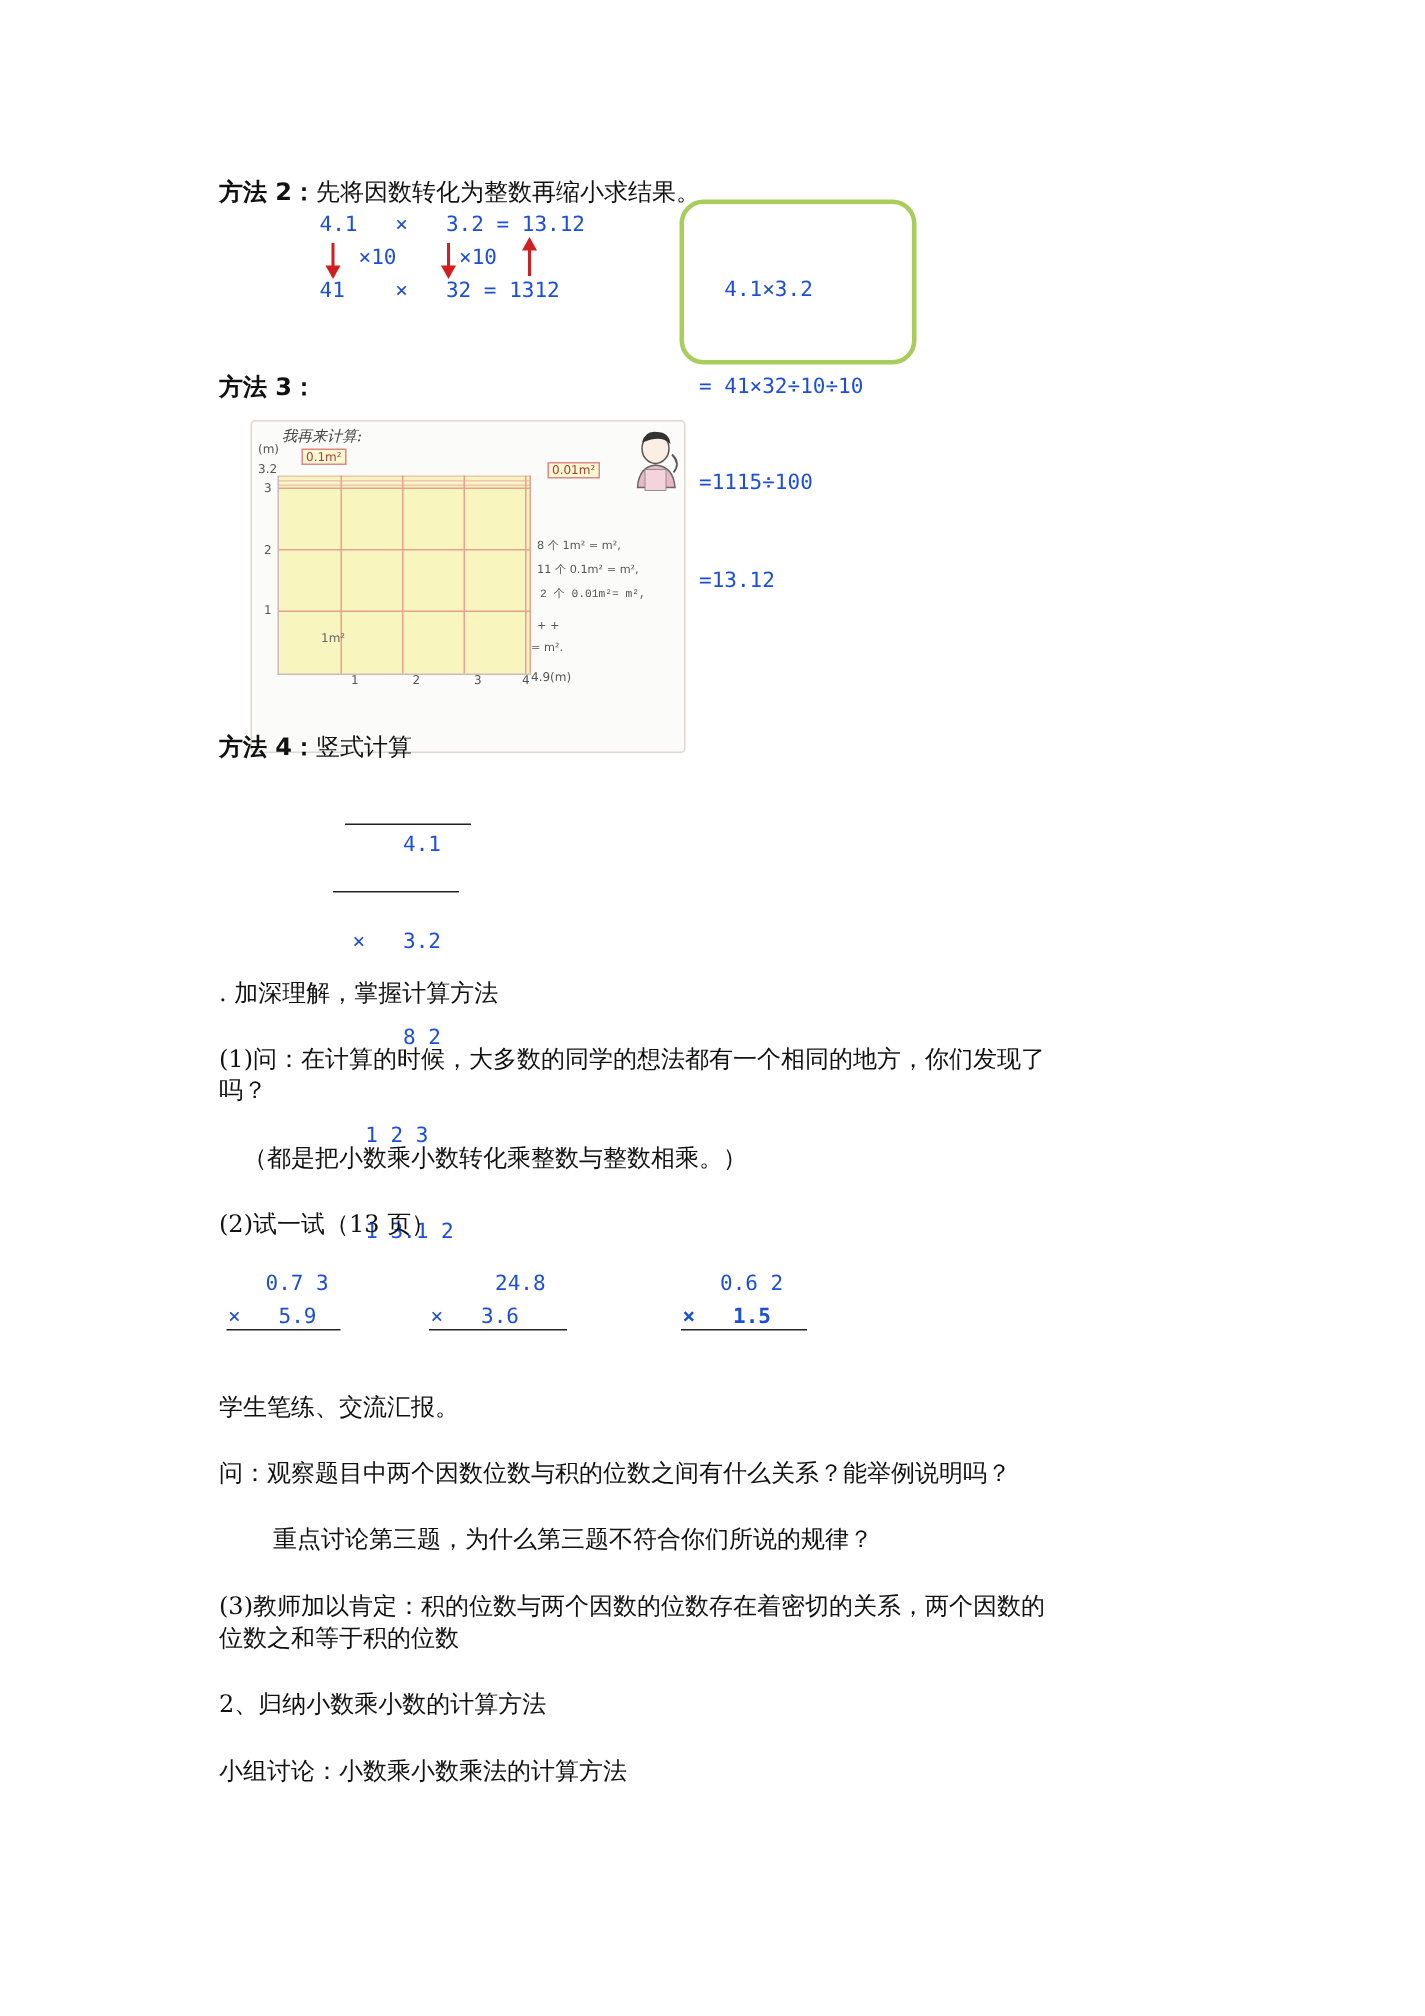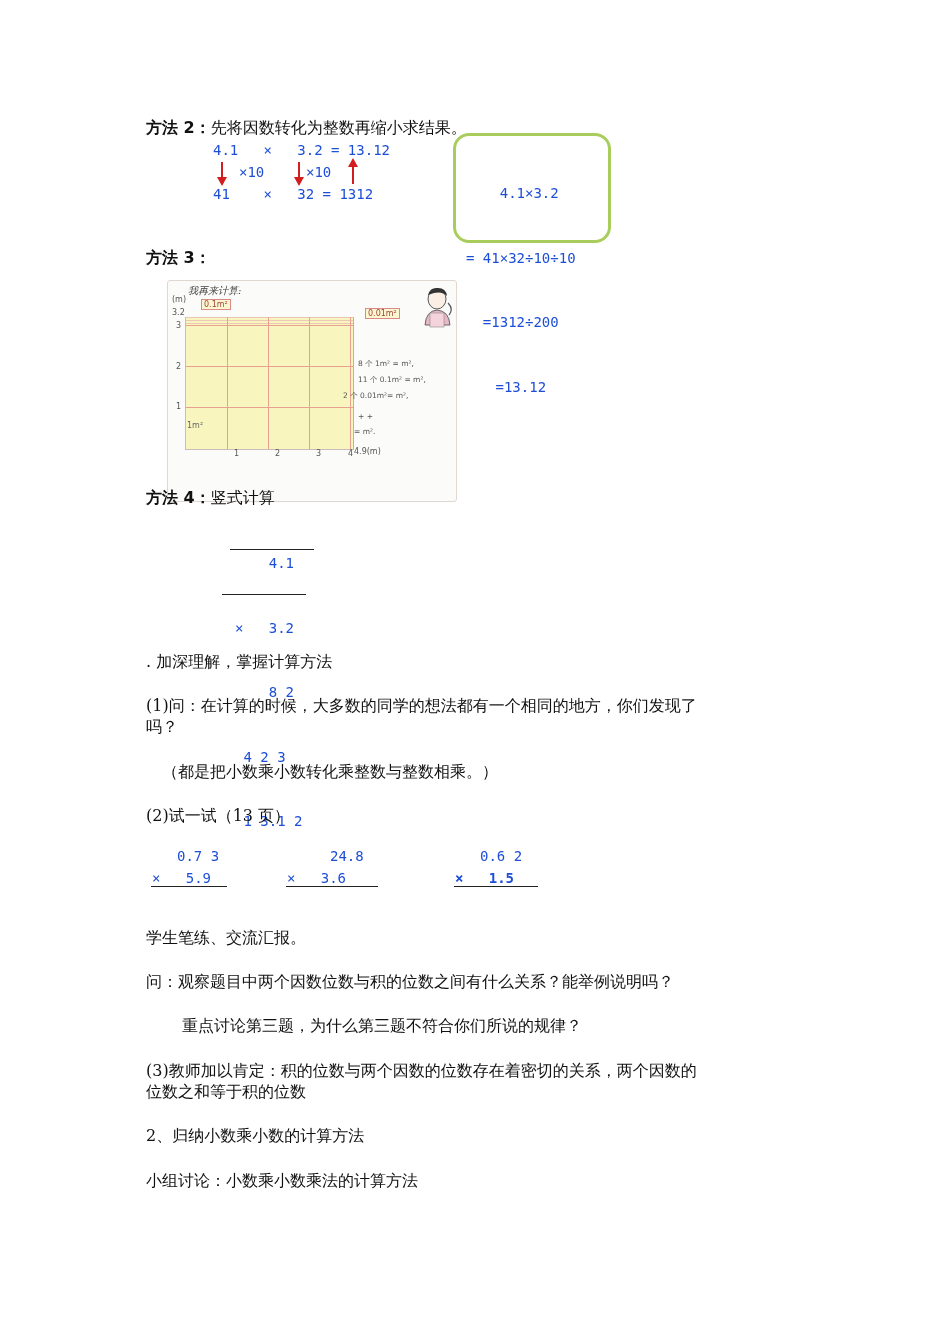--- a/index.html
+++ b/index.html
@@ -63,24 +63,24 @@
 </div>
 <div class="abs mono" style="left:213px; top:140px;">4.1   ×   3.2 = 13.12</div>
 <div class="arrow-down" style="left:221px; top:162px; height:22px;"></div>
 <div class="abs mono" style="left:239px; top:162px;">×10</div>
 <div class="arrow-down" style="left:298px; top:162px; height:22px;"></div>
 <div class="abs mono" style="left:306px; top:162px;">×10</div>
 <div class="arrow-up" style="left:352px; top:160px; height:24px;"></div>
 <div class="abs mono" style="left:213px; top:184px;">41    ×   32 = 1312</div>
 
 <div class="green-box"></div>
-<div class="abs mono" style="left:466px; top:140px; line-height:21.5px;text-align:center;">
+<div class="abs mono" style="left:466px; top:140px; line-height:21.5px;">
   <div>  4.1×3.2</div>
   <div>= 41×32÷10÷10</div>
-  <div>=1312÷200</div>
+  <div>=1115÷100</div>
   <div>=13.12</div>
 </div>
 
 <div class="abs heading" style="left:146px; top:248px;">
   <b>方法 3：</b>
 </div>
 
 <div class="figure">
   <div class="fig-title">我再来计算:</div>
   <div class="tick" style="left:4px; top:14px;">(m)</div>
@@ -97,52 +97,52 @@
     <div class="hline thin" style="top:3px;"></div>
     <div class="hline thin" style="top:6px;"></div>
     <div class="hline" style="top:8px;"></div>
     <div class="hline" style="top:49px;"></div>
     <div class="hline" style="top:90px;"></div>
     <div class="vline" style="left:41px;"></div>
     <div class="vline" style="left:82px;"></div>
     <div class="vline" style="left:123px;"></div>
     <div class="vline" style="left:164px;"></div>
     <div class="vline" style="left:167px;"></div>
-    <div class="tick" style="left:1px; top:104px; color:#666;text-align:center;">1m²</div>
+    <div class="tick" style="left:28px; top:104px; color:#666;text-align:center;">1m²</div>
   </div>
 
   <div class="tick" style="left:66px; top:168px;">1</div>
   <div class="tick" style="left:107px; top:168px;">2</div>
   <div class="tick" style="left:148px; top:168px;">3</div>
   <div class="tick" style="left:180px; top:168px;">4</div>
   <div class="tick" style="left:186px; top:166px;">4.9(m)</div>
 
   <svg class="abs" style="left:252px; top:4px;" width="36" height="54" viewBox="0 0 36 54">
     <ellipse cx="17" cy="14" rx="9" ry="10" fill="#fbeee4" stroke="#555" stroke-width="1"></ellipse>
     <path d="M8 10 Q10 2 18 3 Q26 3 27 11 Q22 6 14 8 Z" fill="#333"></path>
     <path d="M5 40 Q6 26 17 25 Q29 26 30 40 Z" fill="#e9b7c6" stroke="#666" stroke-width="1"></path>
     <rect x="10" y="28" width="14" height="14" fill="#f4d3dc" stroke="#888" stroke-width="0.6"></rect>
     <path d="M29 30 Q34 24 28 18" fill="none" stroke="#555" stroke-width="1.2"></path>
   </svg>
 
   <div class="fig-eq" style="left:190px; top:78px;">8 个 1m²   =        m²,</div>
   <div class="fig-eq" style="left:190px; top:94px;">11 个 0.1m² =        m²,</div>
-  <div class="fig-eq" style="left:175px; top:110px;">2 个 0.01m²=        m²,</div>
+  <div class="fig-eq" style="left:192px; top:110px;font-family:Liberation Mono, monospace;">2 个 0.01m²=        m²,</div>
   <div class="fig-eq" style="left:190px; top:131px;">       +        +</div>
   <div class="fig-eq" style="left:186px; top:146px;">=        m².</div>
 </div>
 
 <div class="abs heading" style="left:146px; top:488px;">
   <b>方法 4：</b><span>竖式计算</span>
 </div>
 <div class="abs mono" style="left:235px; top:510px; line-height:21.5px;">
   <div>    4.1</div>
   <div>×   3.2</div>
   <div>    8 2</div>
-  <div> 4 2 3</div>
+  <div> 1 2 3</div>
   <div> 1 3.1 2</div>
 </div>
 <div class="rule" style="left:230px; top:549px; width:84px;"></div>
 <div class="rule" style="left:222px; top:594px; width:84px;"></div>
 
 <div class="abs para" style="left:146px; top:651px;">. 加深理解，掌握计算方法</div>
 <div class="abs para" style="left:146px; top:695px;">(1)问：在计算的时候，大多数的同学的想法都有一个相同的地方，你们发现了</div>
 <div class="abs para" style="left:146px; top:716px;">吗？</div>
 <div class="abs para" style="left:146px; top:761px;margin-left:16px;">（都是把小数乘小数转化乘整数与整数相乘。）</div>
 <div class="abs para" style="left:146px; top:805px;">(2)试一试（13 页）</div>

